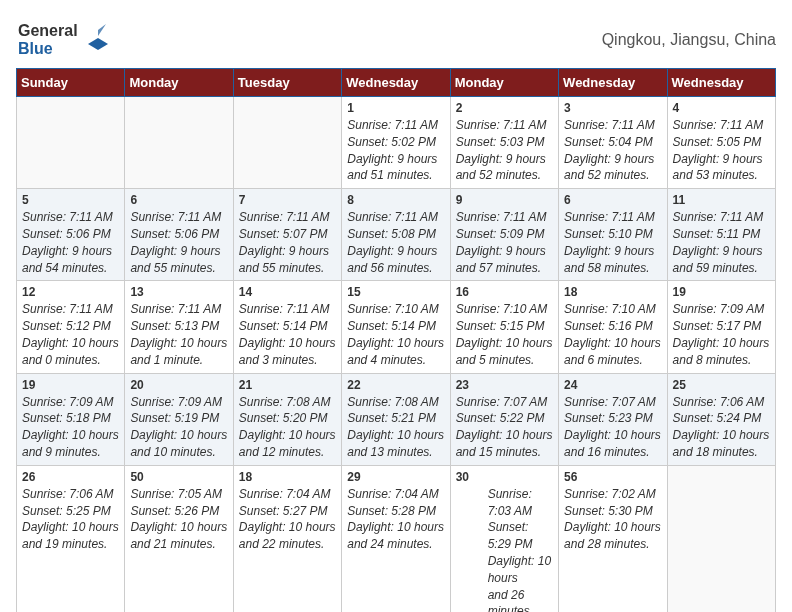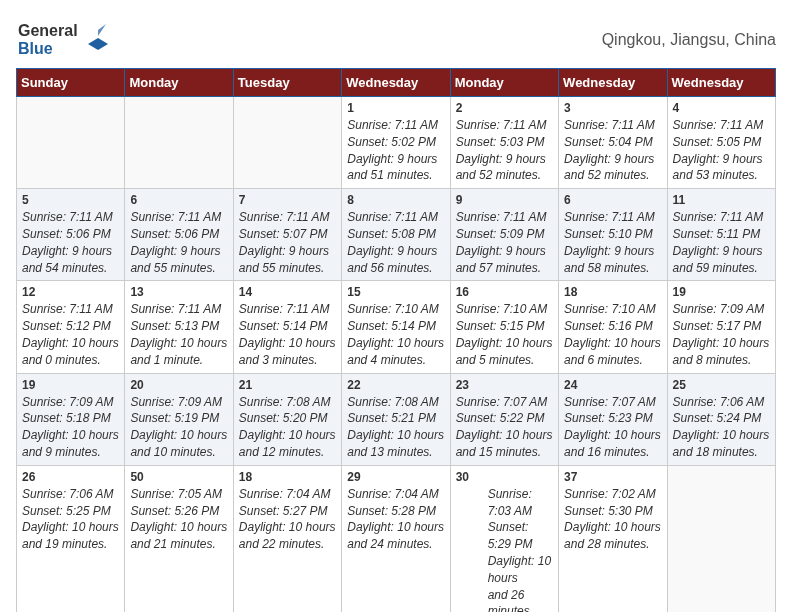--- a/index.html
+++ b/index.html
@@ -323,21 +323,21 @@
 and 24 minutes.</div>
         </td>
         <td>
           <div class="day-number">30</div>
           <div class="day-info" style="white-space: pre-line; margin-left: 32px;">Sunrise: 7:03 AM
 Sunset: 5:29 PM
 Daylight: 10 hours
 and 26 minutes.</div>
         </td>
         <td>
-          <div class="day-number">37</div>
+          <div class="day-number">56</div>
           <div class="day-info" style="white-space: pre-line;">Sunrise: 7:02 AM
 Sunset: 5:30 PM
 Daylight: 10 hours
 and 28 minutes.</div>
         </td>
         <td class="empty-cell"></td>
       </tr>
     </tbody>
 </table>
 

